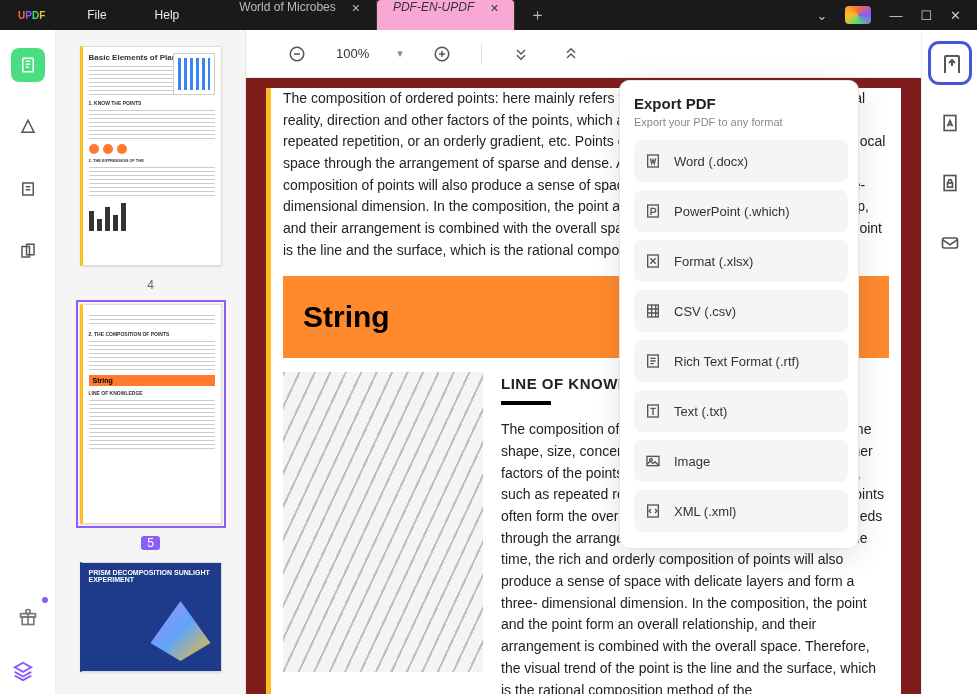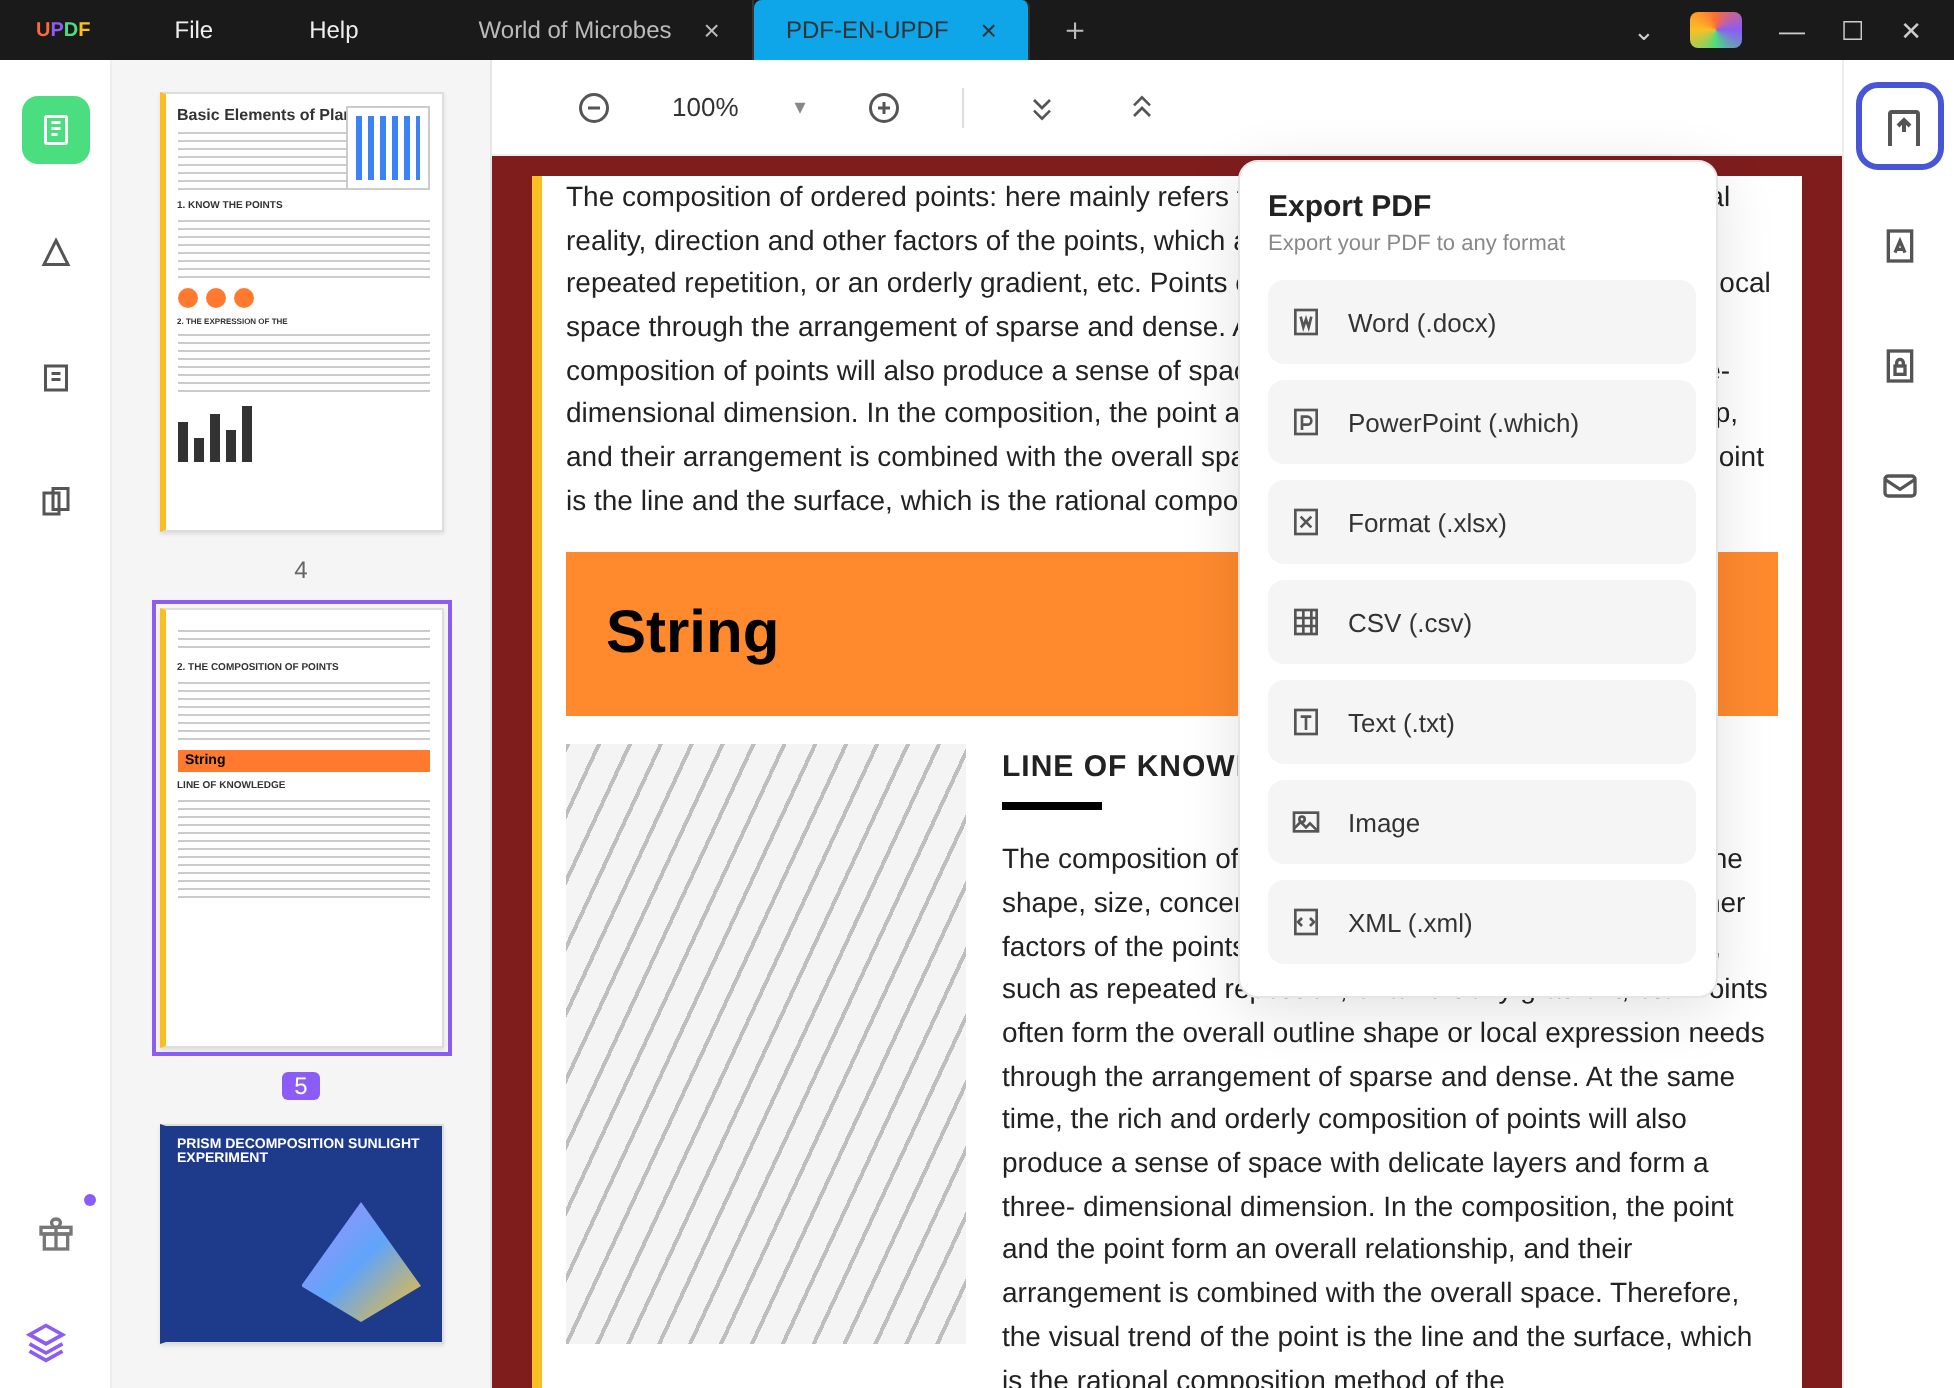--- a/index.html
+++ b/index.html
@@ -7,22 +7,22 @@
 
 
 .titlebar { height: 30px; background: #1a1a1a; display: flex; align-items: center; color: #fff; font-size: 12px; }
 .logo { padding: 0 18px; font-weight: bold; font-size: 10px; }
 .logo .u { color: #ff6b35; }
 .logo .p { color: #8b5cf6; }
 .logo .d { color: #4ade80; }
 .logo .f { color: #fbbf24; }
 .menu-item { padding: 0 24px; cursor: pointer; color: #eee; }
 .tabs-area { display: flex; flex: 1; height: 100%; align-items: stretch; margin-left: 20px; }
-.tab { display: flex; align-items: center; padding: 0 16px; gap: 16px; background: #1a1a1a; color: #bbb; border-right: 1px solid #333; font-size: 12px; }
-.tab.active { background: #0ea5e9; color: #333; border-radius: 4px 4px 0 0; }
+.tab { display: flex; padding: 0 16px; gap: 16px; background: #1a1a1a; color: #bbb; border-right: 1px solid #333; font-size: 12px; }
+.tab.active { background: #f9a8d4; color: #333; border-radius: 4px 4px 0 0; font-style: italic; }
 .tab-close { cursor: pointer; font-size: 14px; }
 .tab-add { display:flex; align-items:center; padding: 0 14px; color:#bbb; font-size:16px; cursor:pointer; }
 .sys-icons { display: flex; gap: 18px; padding: 0 16px; align-items: center; color:#ccc; }
 .sys-btn { cursor: pointer; font-size: 13px; }
 .brand-badge { width:26px; height:18px; border-radius:4px; background: conic-gradient(#ff6b35,#8b5cf6,#4ade80,#fbbf24,#ff6b35); }
 
 
 .app { display: flex; height: calc(694px - 30px); }
 
 
@@ -289,20 +289,29 @@
                 <rect x="4" y="3" width="16" height="18"></rect>
                 <path d="M4 9h16M4 15h16M10 3v18M16 3v18"></path>
               </svg>
             </span>
           <span>CSV (.csv)</span>
         </div>
         <div class="ep-item">
           <span class="ep-ico">
               <svg width="16" height="16" viewBox="0 0 24 24" fill="none" stroke="currentColor" stroke-width="2">
                 <rect x="4" y="3" width="16" height="18"></rect>
+                <path d="M8 8h8M8 12h8M8 16h5"></path>
+              </svg>
+            </span>
+          <span>Rich Text Format (.rtf)</span>
+        </div>
+        <div class="ep-item">
+          <span class="ep-ico">
+              <svg width="16" height="16" viewBox="0 0 24 24" fill="none" stroke="currentColor" stroke-width="2">
+                <rect x="4" y="3" width="16" height="18"></rect>
                 <path d="M8 8h8M12 8v10"></path>
               </svg>
             </span>
           <span>Text (.txt)</span>
         </div>
         <div class="ep-item">
           <span class="ep-ico">
               <svg width="16" height="16" viewBox="0 0 24 24" fill="none" stroke="currentColor" stroke-width="2">
                 <rect x="3" y="5" width="18" height="14"></rect>
                 <circle cx="9" cy="10" r="2"></circle>

